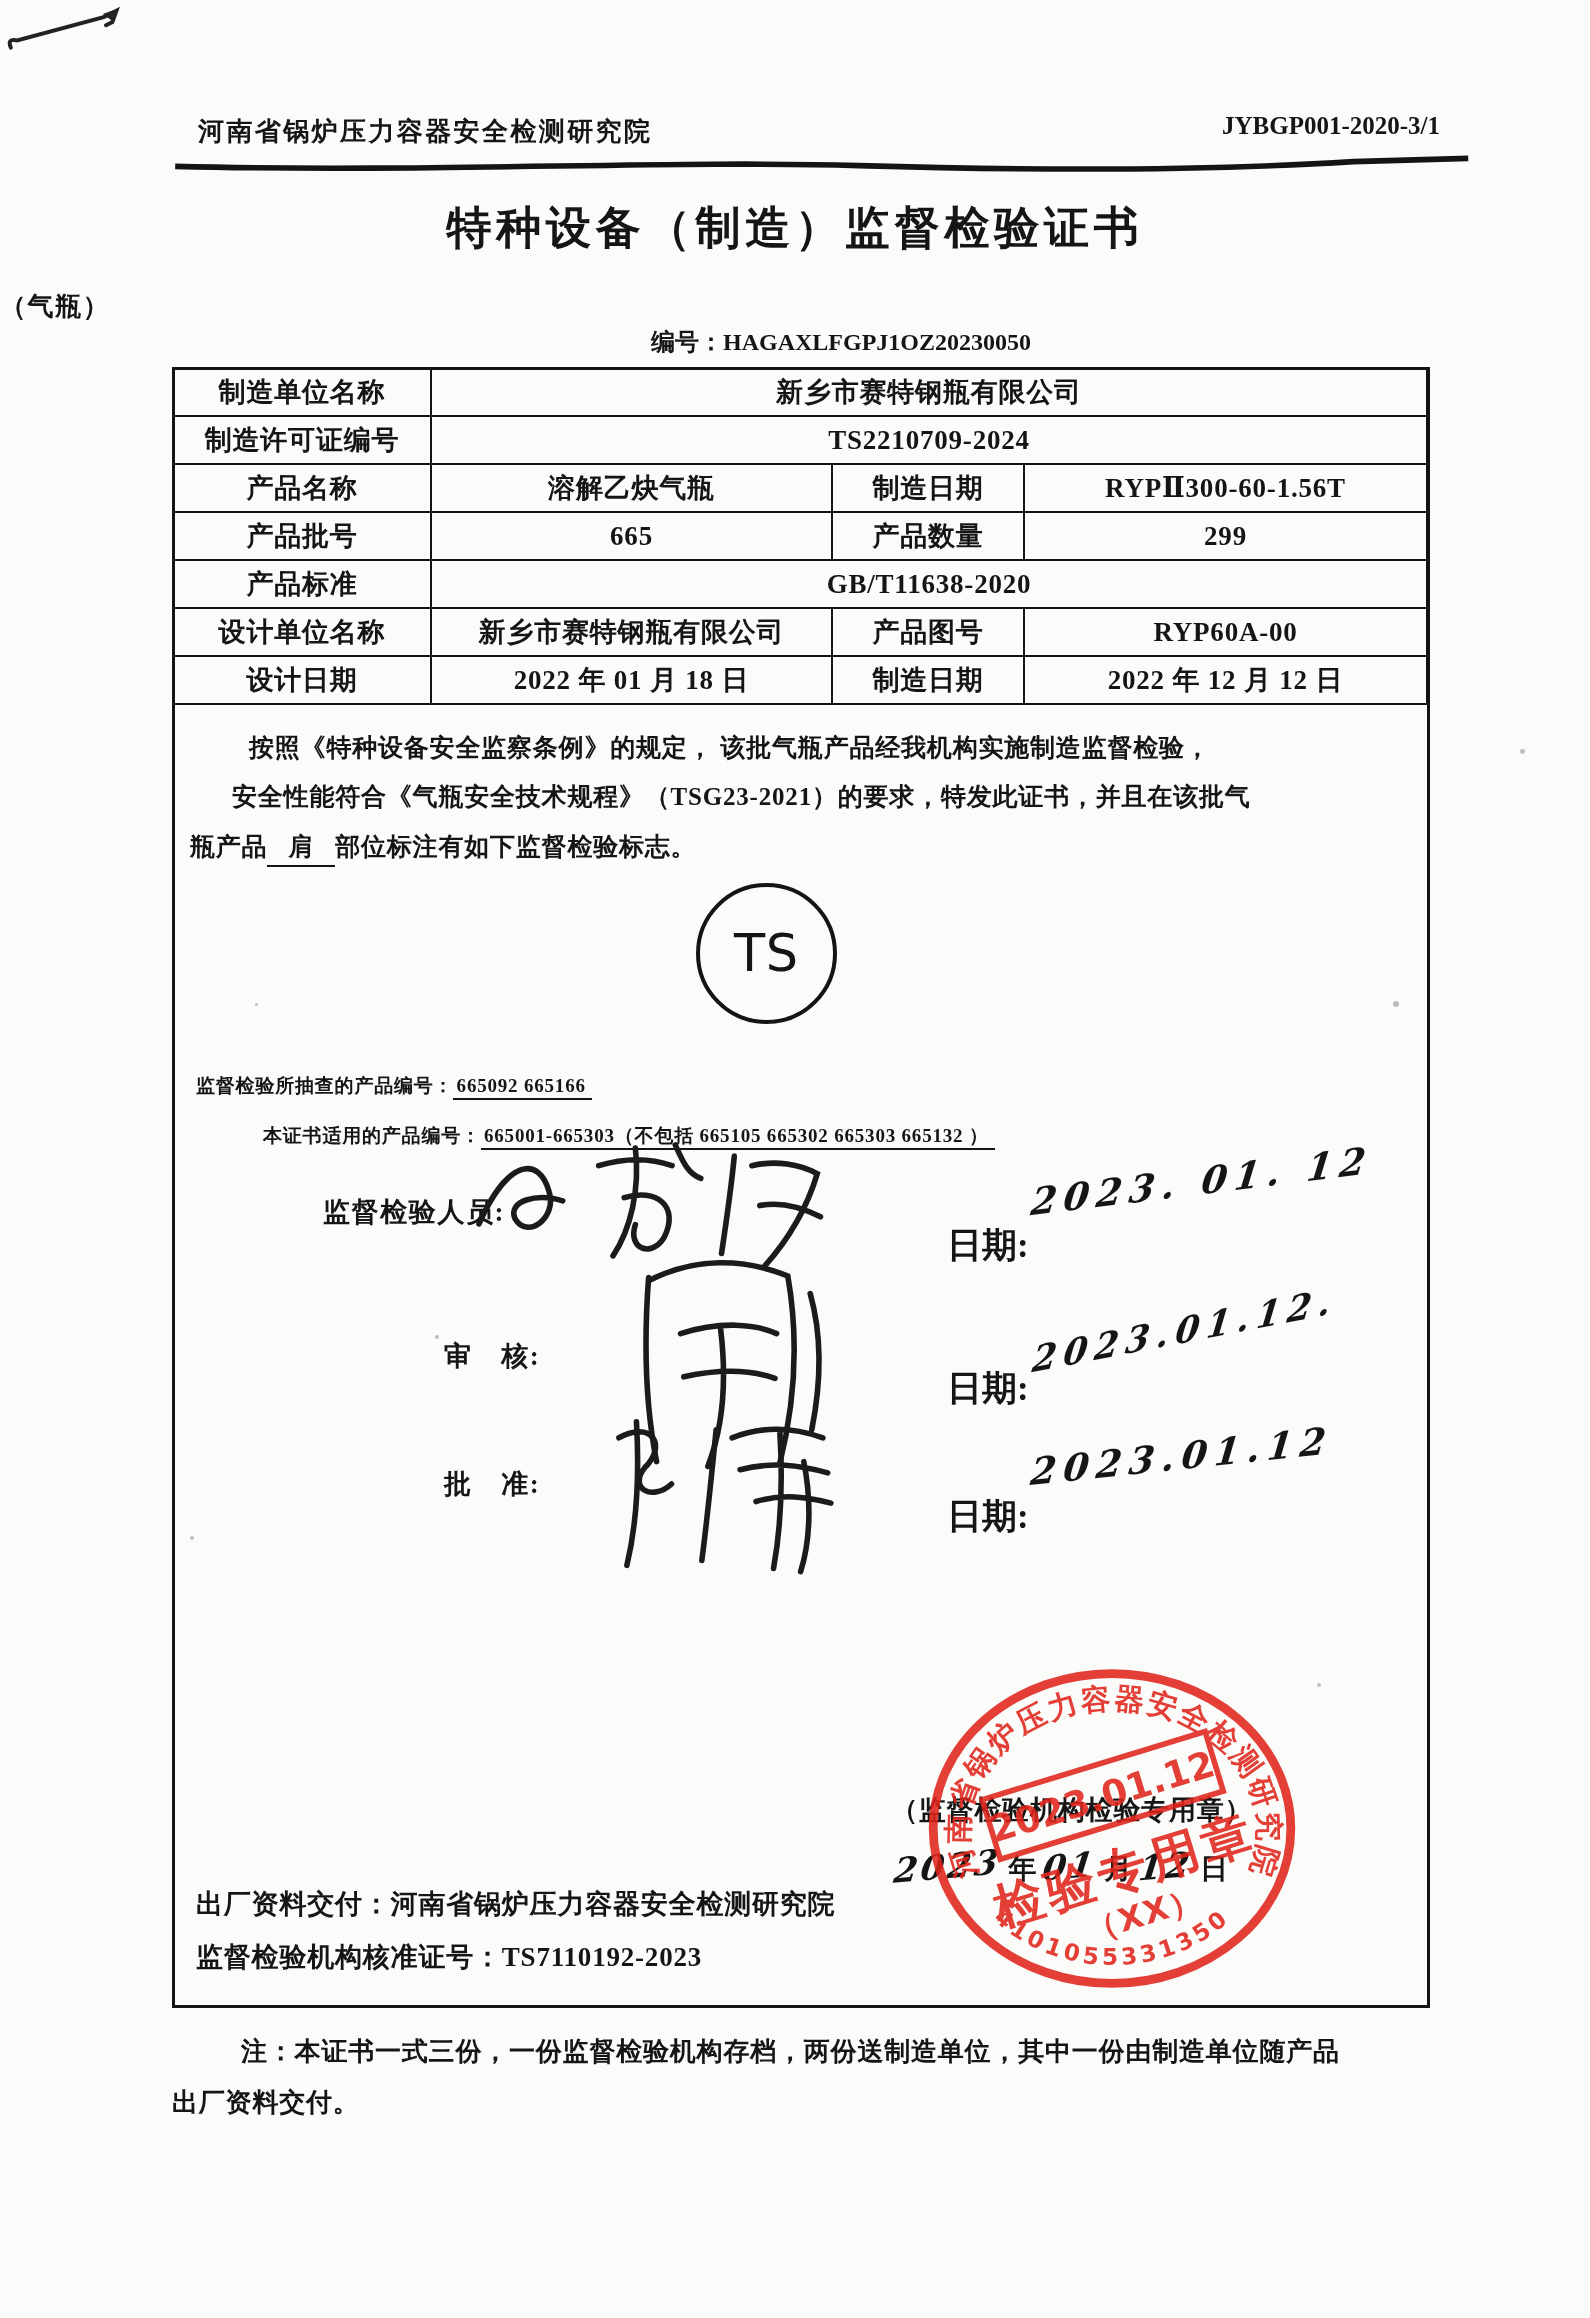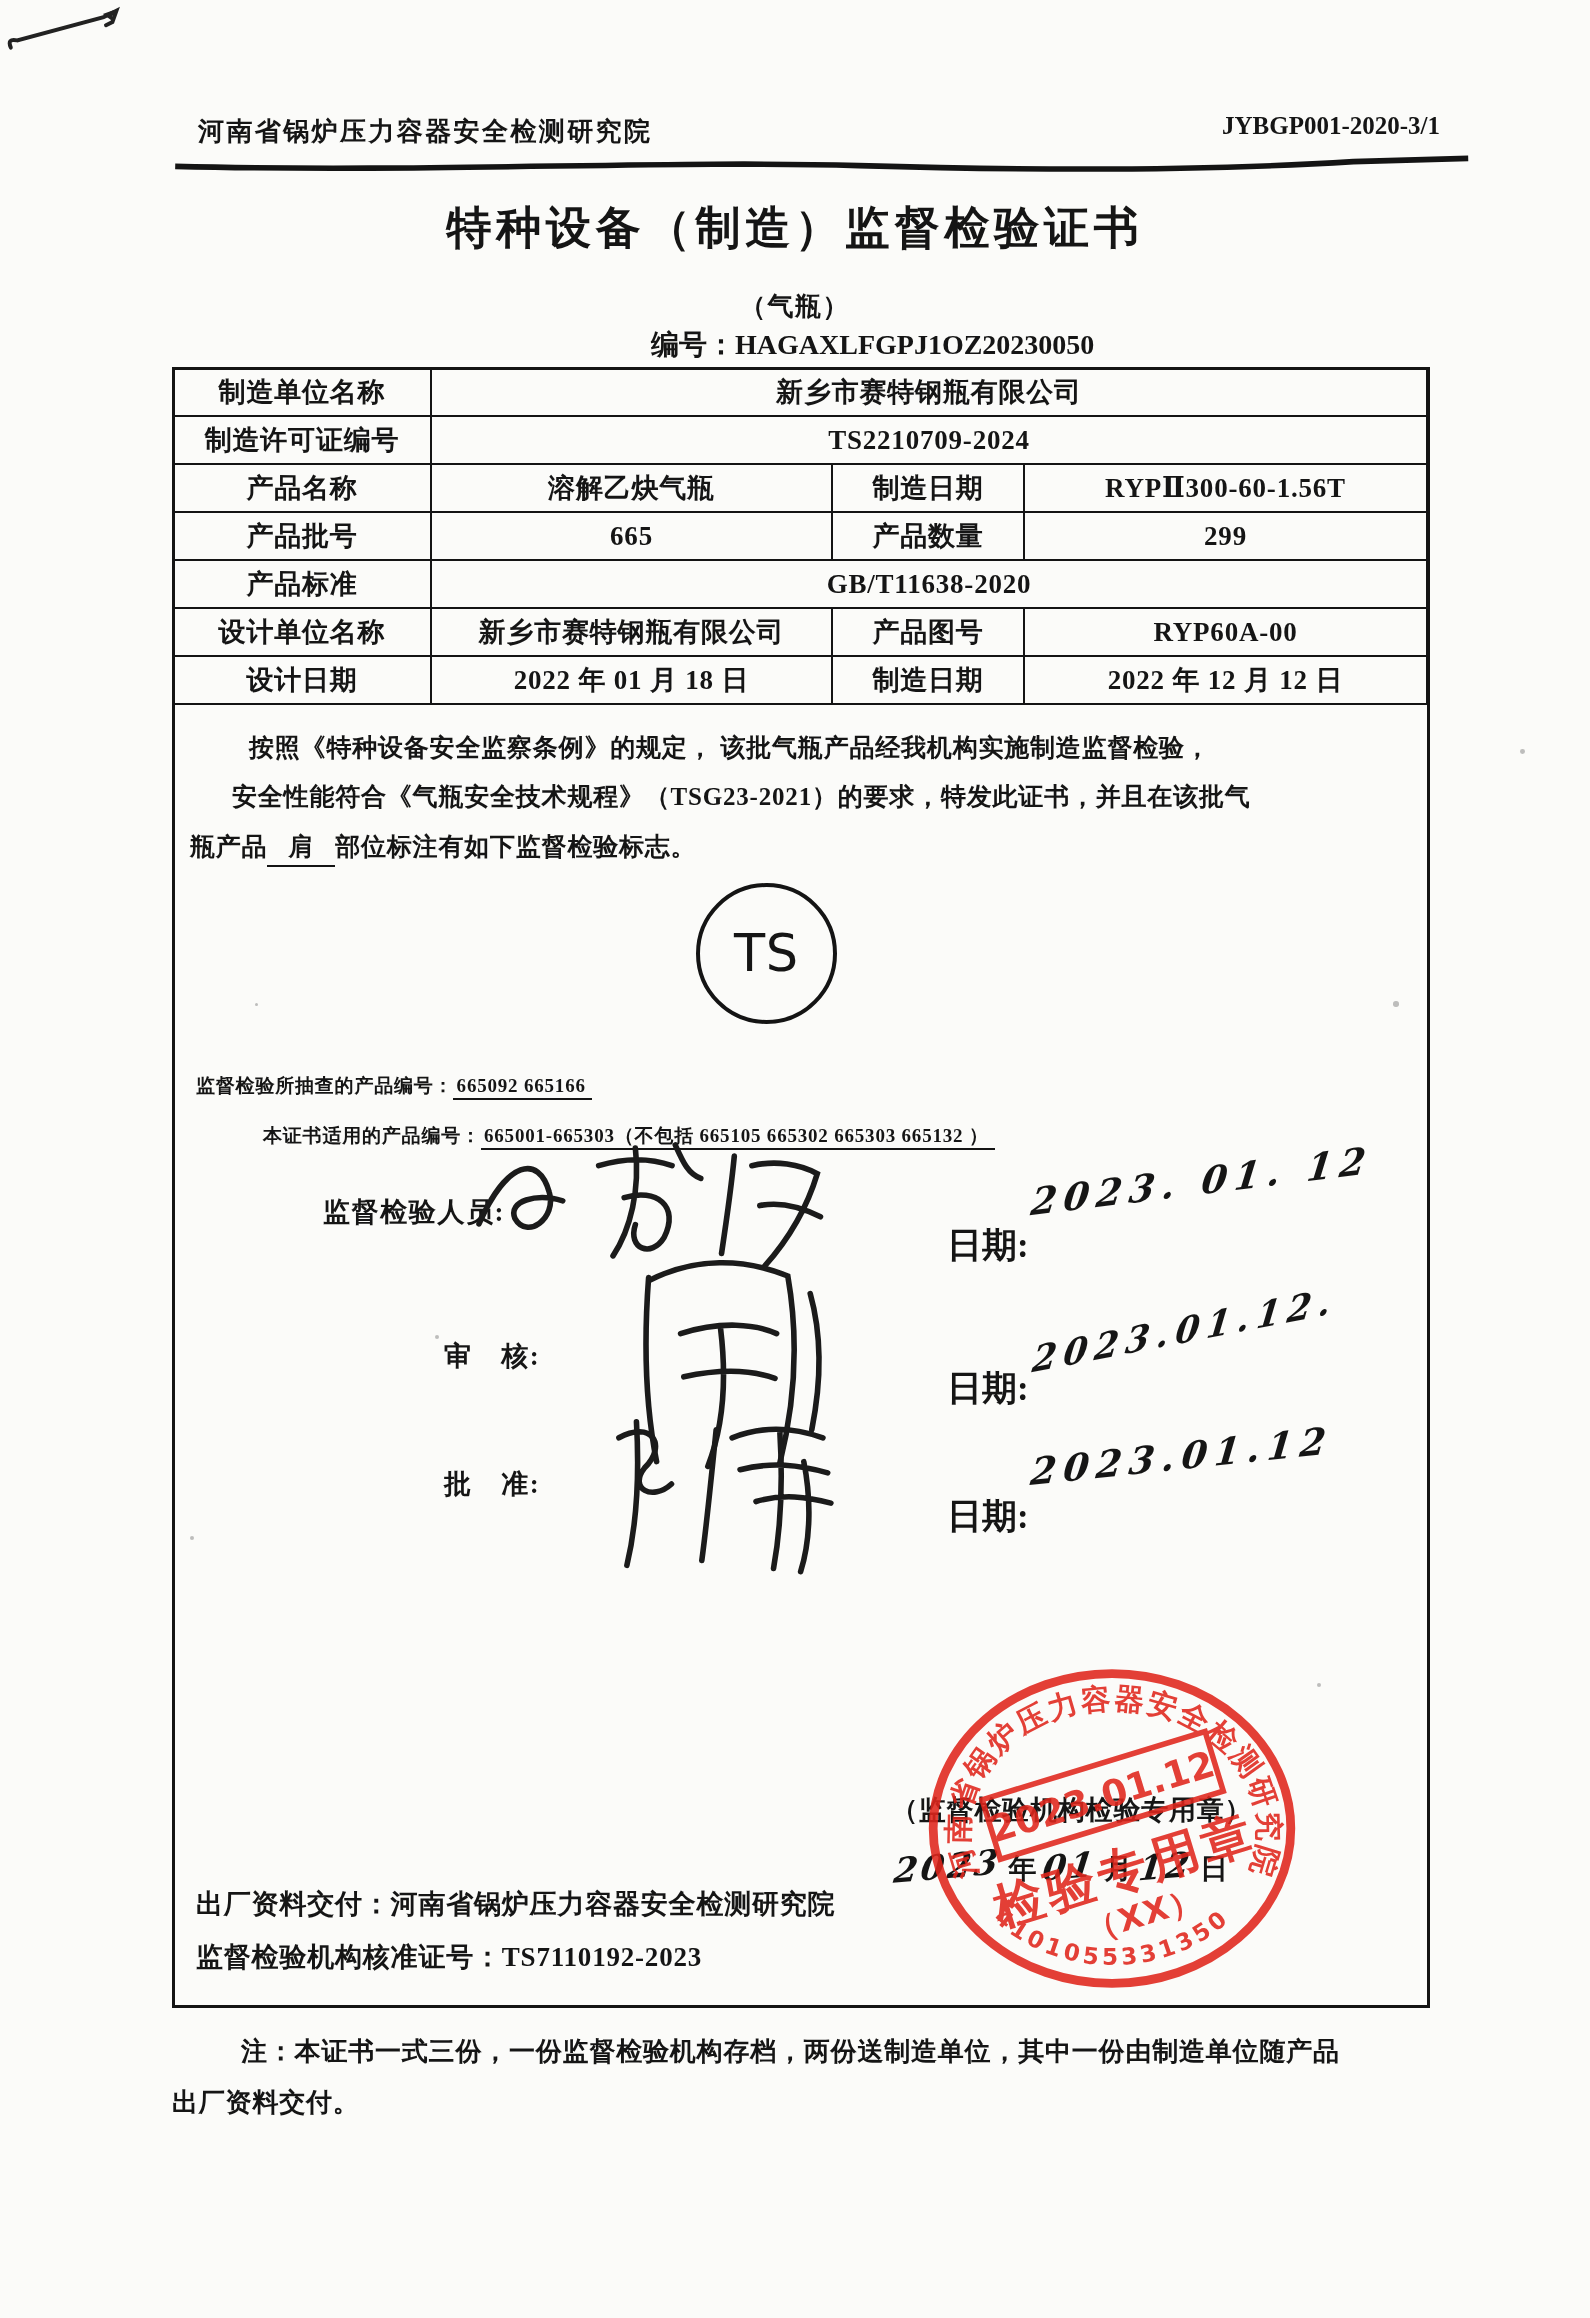--- a/index.html
+++ b/index.html
@@ -11,22 +11,22 @@
     font-family:"Liberation Serif","DejaVu Serif",serif;
     color:#151515;
   }
   .abs{position:absolute;}
   
   .hdr-left{left:198px;top:114px;font-size:26px;font-weight:700;letter-spacing:2.4px;}
   .hdr-right{left:1222px;top:112px;font-size:25px;font-weight:700;font-family:"Liberation Serif",serif;}
   
   .title{left:0;top:198px;width:1590px;text-align:center;font-size:45px;font-weight:700;
          font-family:"DejaVu Sans","Liberation Sans",sans-serif;letter-spacing:4.8px;}
-  .subtitle{left:0;top:289px;width:1590px;text-align:center;font-size:26px;font-weight:700;letter-spacing:1.6px;}
-  .certno{left:651px;top:326px;font-size:28px;font-weight:700;}
+  .subtitle{left:0;top:289px;width:1590px;text-align:left;font-size:26px;font-weight:700;letter-spacing:1.6px;}
+  .certno{left:651px;top:326px;font-size:24px;font-weight:700;}
   
   .bigbox{left:172px;top:367px;width:1252px;height:1635px;border:3.2px solid #141414;}
   
   table.info{position:absolute;left:172px;top:367px;width:1254px;border-collapse:collapse;table-layout:fixed;}
   table.info td{border:2.4px solid #141414;height:46px;font-size:27px;font-weight:700;text-align:center;
                 padding:0 4.8px;letter-spacing:0.8px;overflow:hidden;}
   
   .stmt{font-size:25px;font-weight:600;letter-spacing:0.8px;white-space:nowrap;}
   .blank-underline{display:inline-block;border-bottom:2.4px solid #141414;padding:0 21px 1.6px 21px;}
   

